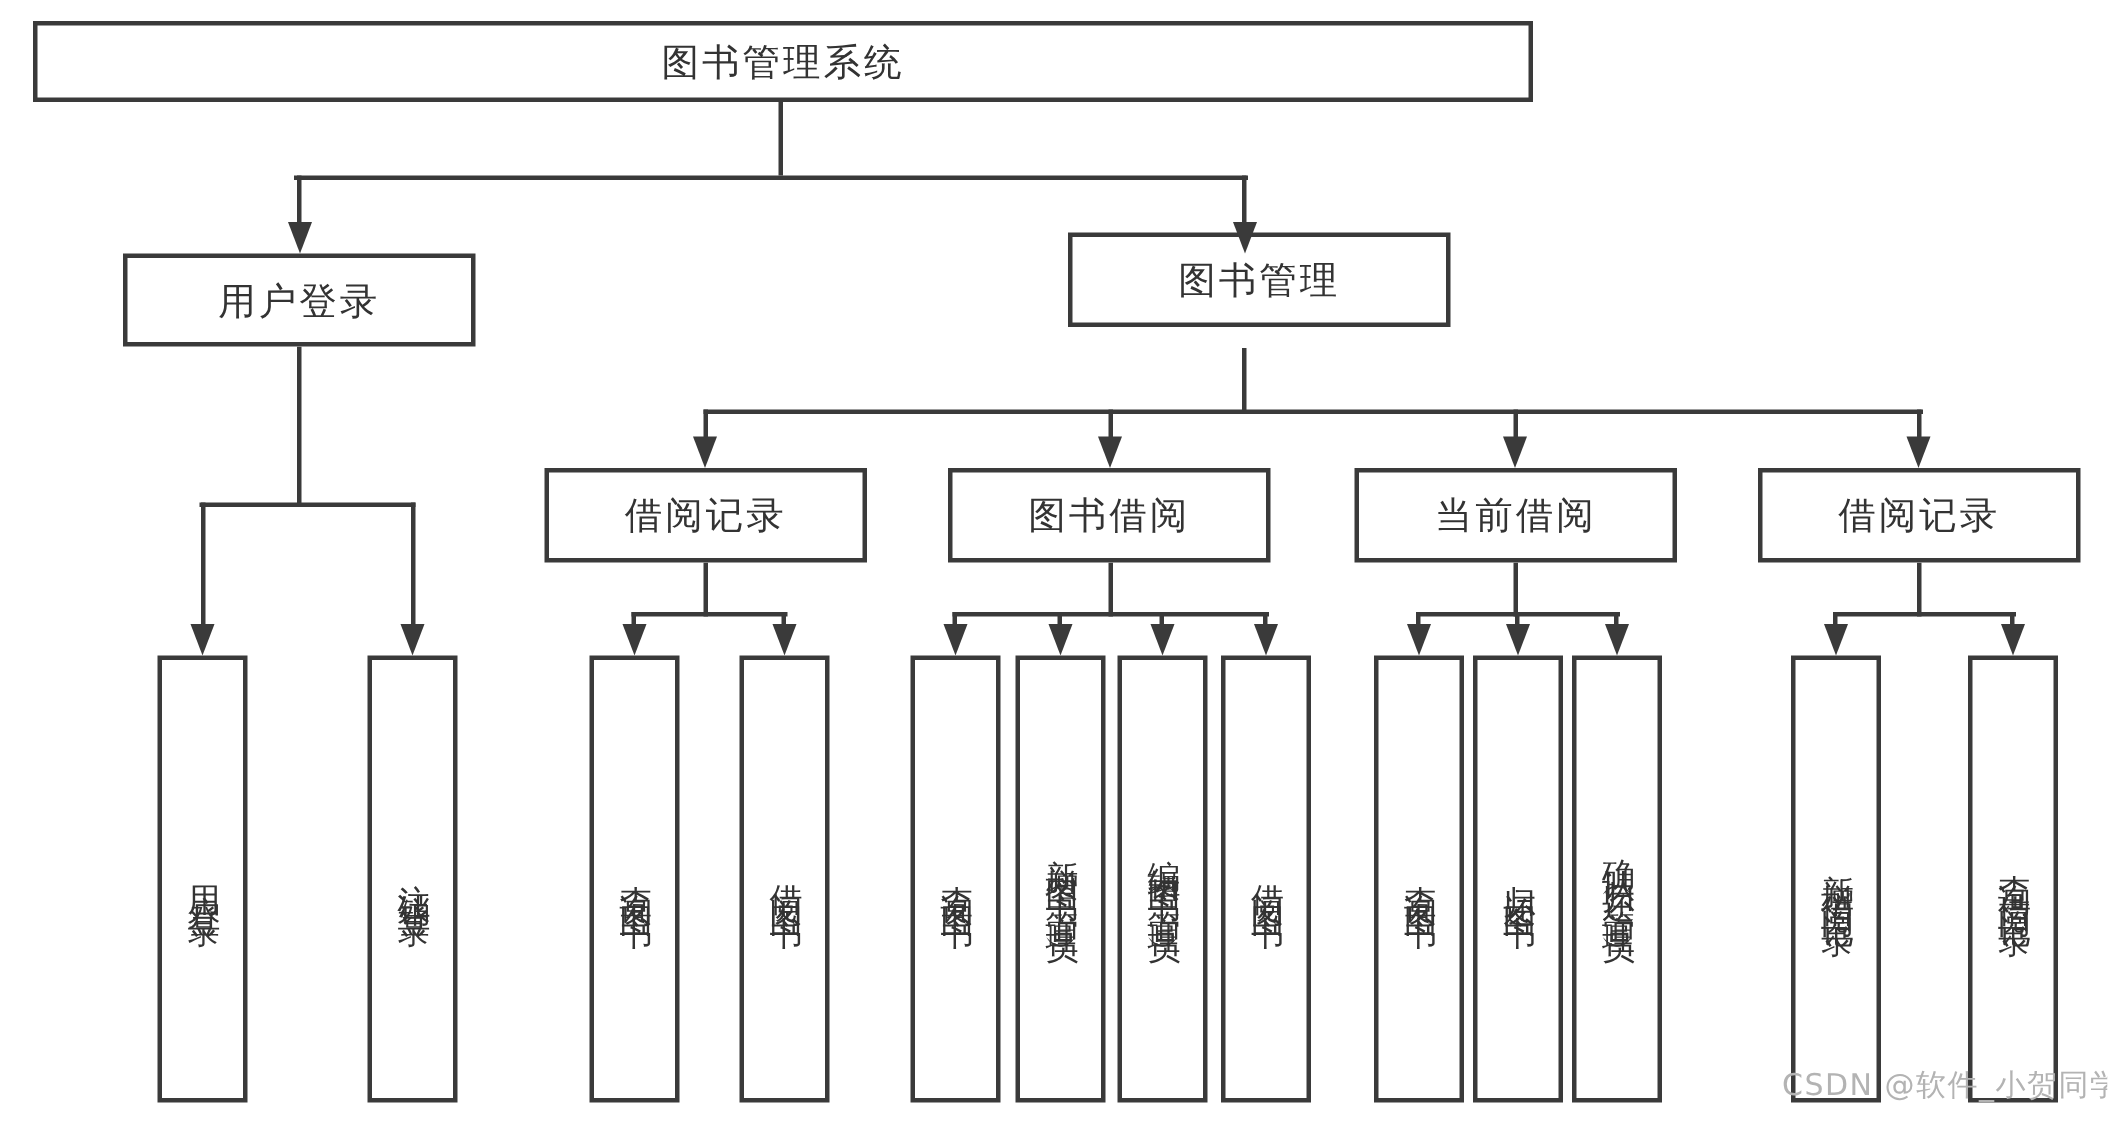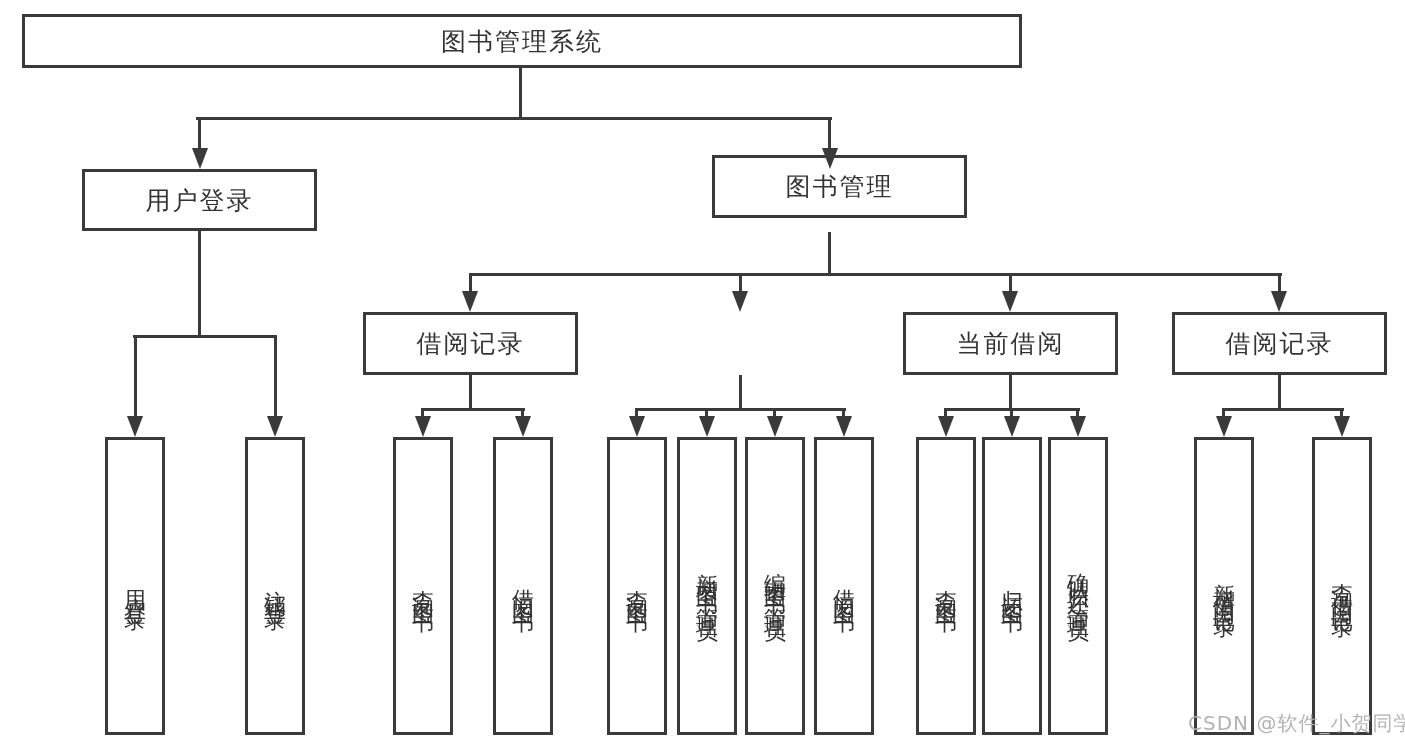--- a/index.html
+++ b/index.html
@@ -94,20 +94,21 @@
     <div class="vline" style="left:739px;top:273px;height:20px"></div>
     <div class="vline" style="left:1009px;top:273px;height:20px"></div>
     <div class="vline" style="left:1278px;top:273px;height:20px"></div>
     <div class="arrow" style="left:462px;top:291px"></div>
     <div class="arrow" style="left:732px;top:291px"></div>
     <div class="arrow" style="left:1002px;top:291px"></div>
     <div class="arrow" style="left:1271px;top:291px"></div>
   </div>
 
   <div class="box" style="left:363px;top:312px;width:215px;height:63px">借阅记录</div>
+  <div class="box" style="left:632px;top:312px;width:215px;height:63px">图书借阅</div>
   <div class="box" style="left:1172px;top:312px;width:215px;height:63px">借阅记录</div>
   <div class="box" style="left:903px;top:312px;width:215px;height:63px">当前借阅</div>
 
   <div>
     <div class="vline" style="left:469px;top:375px;height:36px"></div>
     <div class="hline" style="left:421px;top:408px;width:104px"></div>
     <div class="vline" style="left:421px;top:408px;height:10px"></div>
     <div class="vline" style="left:521px;top:408px;height:10px"></div>
     <div class="arrow" style="left:415px;top:416px"></div>
     <div class="arrow" style="left:515px;top:416px"></div>

